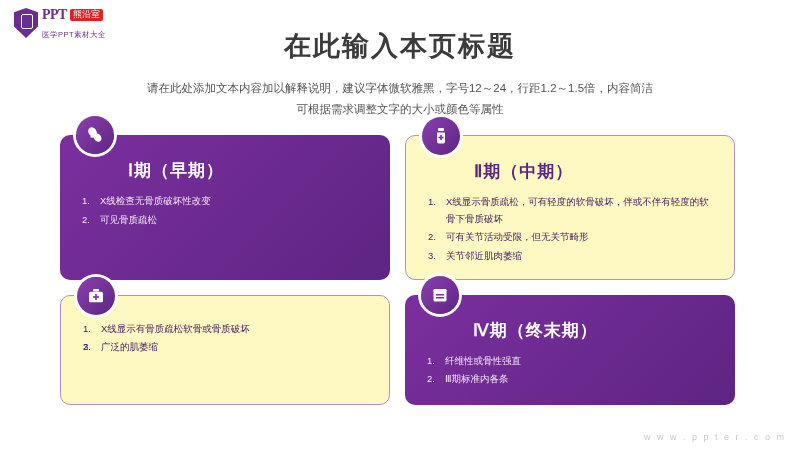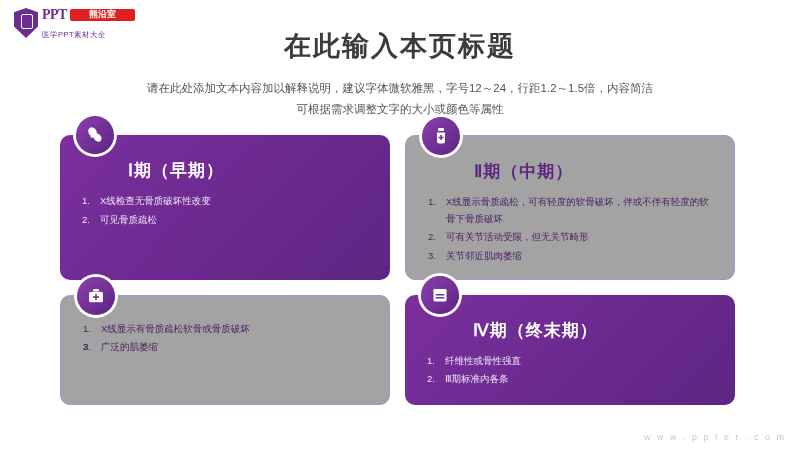--- a/index.html
+++ b/index.html
@@ -60,24 +60,23 @@
     color: #6b2d8f;
     letter-spacing: -0.5px;
     line-height: 1;
     font-family: "Liberation Serif", serif;
   }
   .logo-badge {
     margin-left: 3px;
     background: #e02020;
     color: #ffffff;
     font-size: 9px;
-    padding: 1px 19px;
+    padding: 1px 3px;
     border-radius: 2px;
     line-height: 1.1;
-    font-weight: bold;
   }
   .logo-sub {
     font-size: 7.5px;
     color: #6b2d8f;
     letter-spacing: 0.5px;
     margin-top: 8px;
   }
 
   
   .page-title {
@@ -115,21 +114,21 @@
     border-radius: 10px;
     padding: 14px 16px 12px 16px;
     box-sizing: border-box;
     min-height: 110px;
   }
   .card.filled {
     background: linear-gradient(135deg, #7b2f9e 0%, #5d2583 100%);
     color: #ffffff;
   }
   .card.outline {
-    background: #a3a3a3;
+    background: #fef9c3;
     border: 1px solid #b48fcb;
     color: #4a2060;
   }
   .card-badge {
     position: absolute;
     left: 16px;
     top: -19px;
     width: 38px;
     height: 38px;
     border-radius: 50%;

